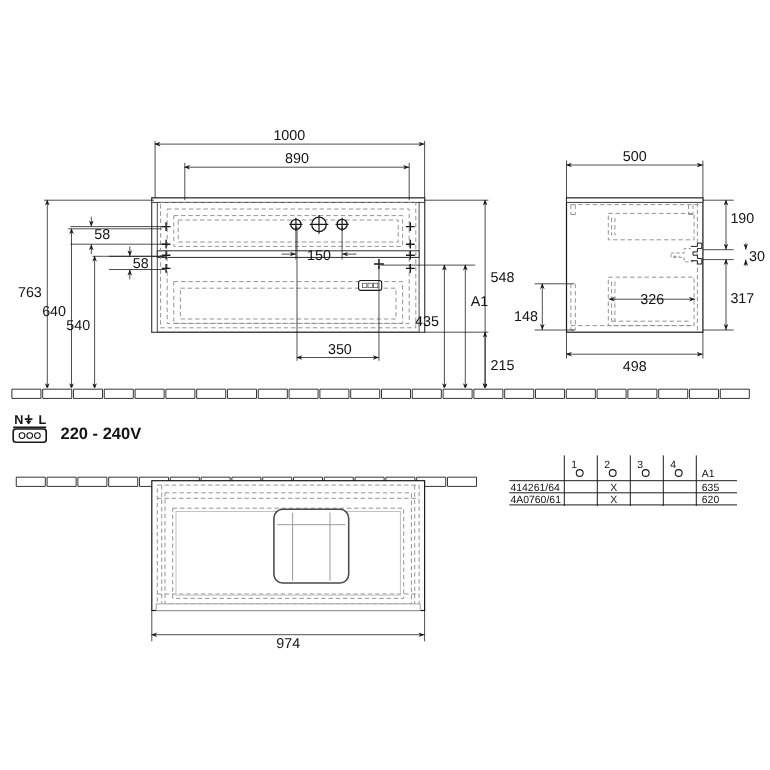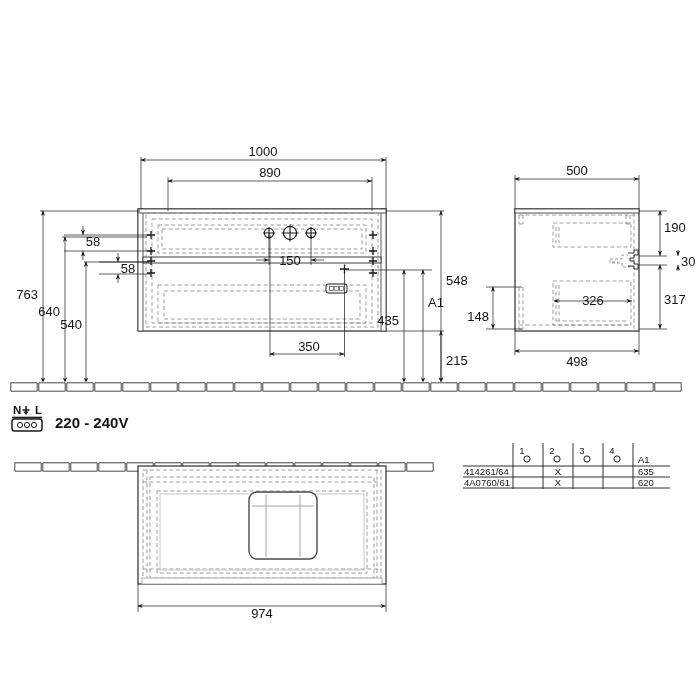--- a/index.html
+++ b/index.html
@@ -13,21 +13,20 @@
     font-family: "Liberation Sans", sans-serif;
     color: #1a1a1a;
     position: relative;
     overflow: hidden;
   }
   #sheet {
     position: absolute;
     left: 0; top: 0;
     width: 700px;
     height: 496px;
-    margin-top: 29px;
   }
   svg text {
     font-family: "Liberation Sans", sans-serif;
     fill: #141414;
   }
   .dim-text { font-size: 13px; }
   .tbl-text { font-size: 9.5px; }
   .volt-text { font-size: 15px; font-weight: 700; }
   .nl-text { font-size: 11.5px; font-weight: 700; }
 </style>

